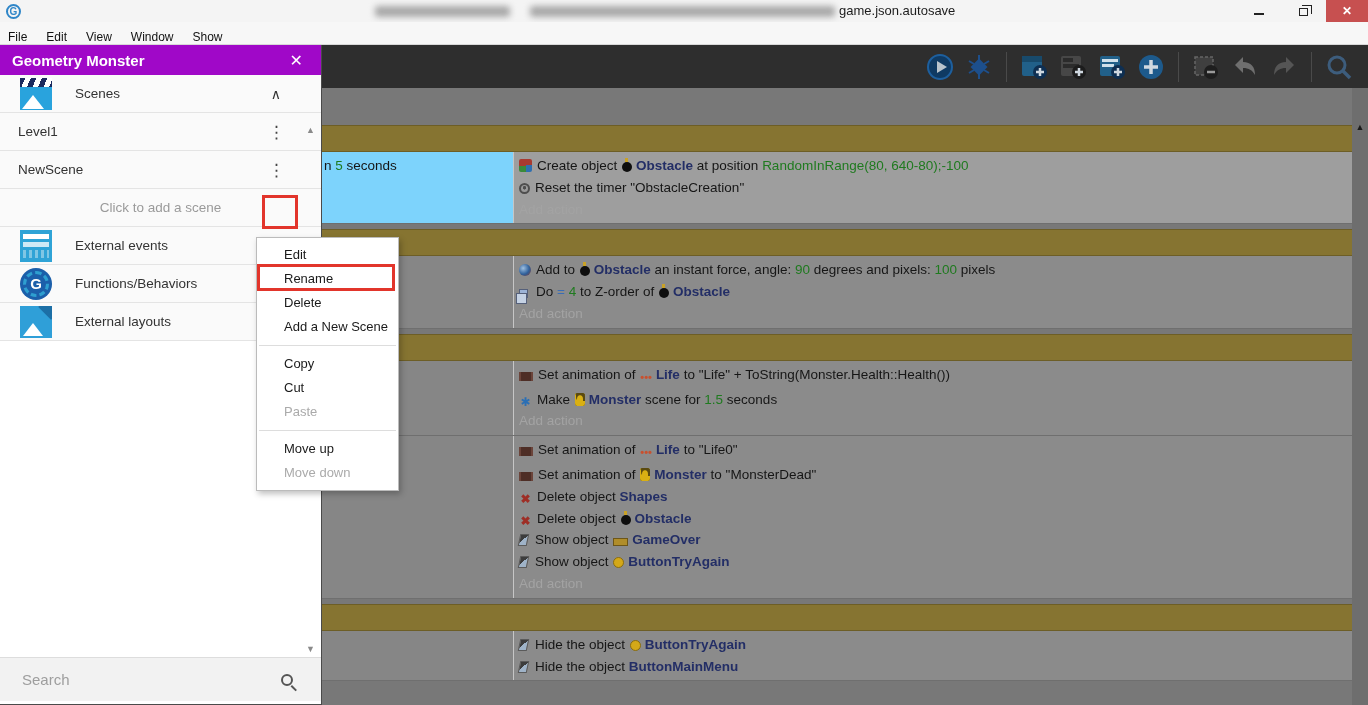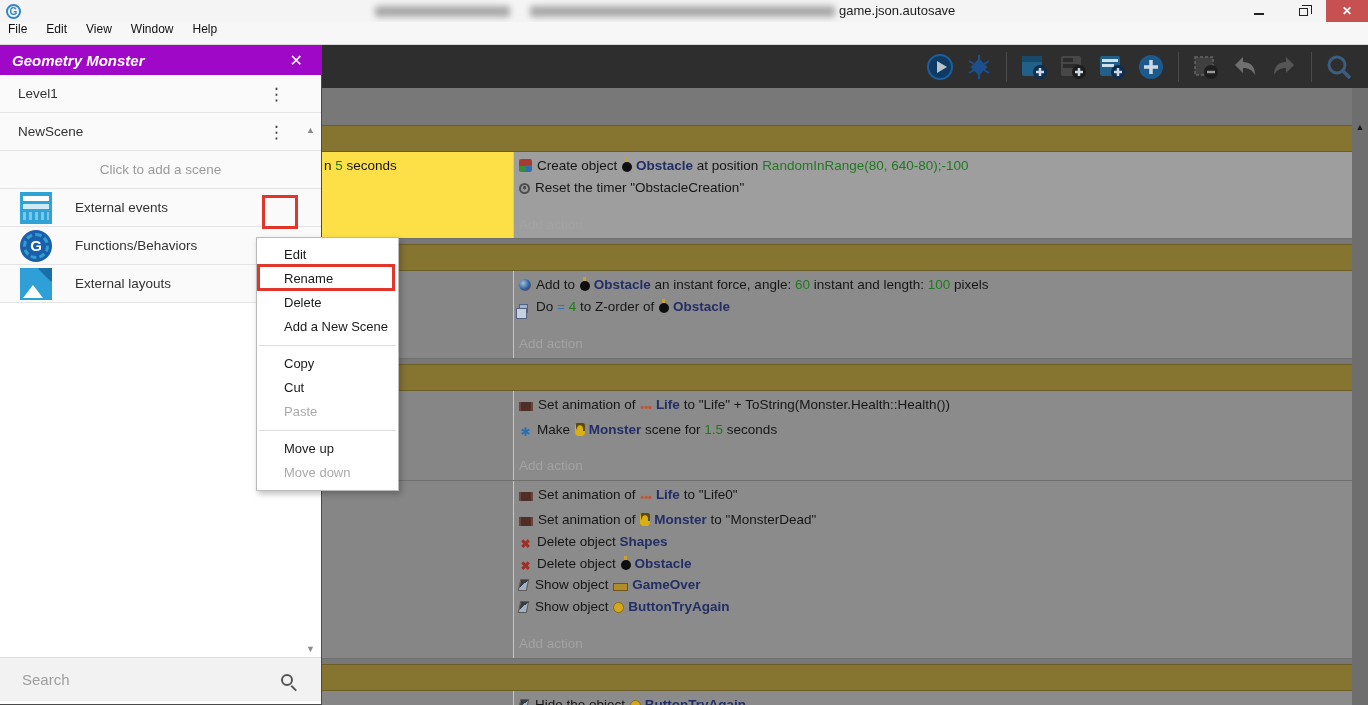--- a/index.html
+++ b/index.html
@@ -13,38 +13,38 @@
   #tb-blur1{position:absolute;left:375px;top:6px;width:135px;}
   #tb-blur2{position:absolute;left:530px;top:6px;width:305px;}
   #tb-title{position:absolute;left:839px;top:3px;font-size:13px;color:#1c1c1c;}
   #win-controls{position:absolute;right:0;top:0;height:22px;display:flex;}
   .wbtn{width:45px;height:22px;display:flex;align-items:center;justify-content:center;color:#222;font-size:12px;}
   #btn-close{width:42px;background:#c75050;color:#fff;font-weight:bold;}
   #restore-glyph{width:9px;height:8px;border:1px solid #222;position:relative;background:#f4f4f4;margin-top:2px;}
   #restore-glyph::before{content:"";position:absolute;left:2px;top:-4px;width:9px;height:8px;border:1px solid #222;border-bottom:none;border-left:none;}
   #min-glyph{width:10px;height:2px;background:#222;margin-top:6px;}
 
-  #menubar{position:absolute;left:0;top:22px;width:1368px;height:23px;background:#f7f7f7;border-bottom:1px solid #d8d8d8;display:flex;align-items:flex-start;padding-left:8px;gap:0;}
+  #menubar{position:absolute;left:0;top:22px;width:1368px;height:23px;background:#f7f7f7;border-bottom:1px solid #d8d8d8;display:flex;align-items:flex-end;padding-left:8px;gap:0;}
   .mitem{font-size:12px;color:#111;padding:0 11px 0 0;margin-right:8px;}
 
   
   #evt-toolbar{position:absolute;left:322px;top:45px;width:1046px;height:43px;background:#2e2e2e;display:flex;align-items:center;justify-content:flex-end;padding-right:14px;gap:9px;}
   .tbtn{width:30px;height:30px;display:flex;align-items:center;justify-content:center;}
   .tsep{width:1px;height:30px;background:#4a4a4a;margin:0 3px;}
   #events-sheet{position:absolute;left:322px;top:88px;width:1030px;height:617px;background:#787878;overflow:hidden;}
   #sheet-pad{height:32px;}
   .comment-row{height:27px;background:#867431;border-top:1px solid #6d5e26;border-bottom:1px solid #6d5e26;margin-top:5px;}
   .comment-row:first-child{margin-top:0;}
   .event-row{display:flex;background:#8b8b8b;border-bottom:1px solid #6f6f6f;}
   .event-row.first{background:#9e9e9e;}
   .cond-cell{width:192px;flex:0 0 192px;border-right:1px solid #c6c6c6;background:#868686;position:relative;padding:3px 0 3px 2px;}
-  .event-row.first .cond-cell{background:#fde047;}
+  .event-row.first .cond-cell{background:#7dd3fc;}
   .act-cell{flex:1;padding:3px 16px 3px 5px;}
   .aline,.cline{line-height:21.8px;font-size:13.5px;color:#161616;white-space:nowrap;}
-  .addaction{line-height:21.8px;font-size:13.5px;color:#a3a3a3;margin-top:15px;}
+  .addaction{line-height:21.8px;font-size:13.5px;color:#a3a3a3;}
   .ob{color:#232e66;font-weight:bold;}
   .nu{color:#1f7a1f;}
   .eqs{color:#3a6db5;}
 
   
   .ai{display:inline-block;vertical-align:-2px;margin-right:5px;}
   .ai-create-icon{width:13px;height:13px;background:conic-gradient(#a83a30 0 90deg,#2e6fb0 90deg 180deg,#3a8a3a 180deg 270deg,#a83a30 270deg);border-radius:2px;}
   .ai-timer-icon{width:11px;height:11px;border:2px solid #4e4e4e;border-radius:50%;background:radial-gradient(circle at 50% 40%,#4e4e4e 1.5px,#9a9a9a 2px);}
   .ai-force-icon{width:12px;height:12px;border-radius:50%;background:radial-gradient(circle at 35% 35%,#9fc0e0,#2e5f9a 55%,#8a3a30 100%);}
   .ai-zorder-icon{width:9px;height:9px;border:1px solid #55607a;background:#9cb3d6;position:relative;margin-right:8px;}
@@ -66,21 +66,21 @@
   .th-gameover-thumb{width:15px;height:8px;background:#b08d2a;border:1px solid #6d5618;}
   .th-button-thumb{width:11px;height:11px;border-radius:50%;background:#d4a818;border:1px solid #8a6d10;}
 
   
   #evt-scroll{position:absolute;left:1352px;top:88px;width:16px;height:617px;background:#6e6e6e;}
   #evt-scroll .arr{position:absolute;left:0;top:34px;width:16px;text-align:center;font-size:9px;color:#1a1a1a;}
 
   
   #sidebar{position:absolute;left:0;top:45px;width:322px;height:660px;background:#ffffff;border-right:1px solid #4a4a4a;border-bottom:1px solid #4a4a4a;}
   #pm-header{height:30px;background:#a008c8;color:#fff;display:flex;align-items:center;padding:0 12px;}
-  #pm-title{font-size:15px;font-weight:bold;flex:1;font-style:italic;}
+  #pm-title{font-size:15px;font-weight:bold;flex:1;}
   #pm-close{font-size:16px;color:#fff;padding:0 6px;}
   .srow{height:38px;border-bottom:1px solid #e4e4e4;display:flex;align-items:center;position:relative;background:#fafafa;}
   .srow .sicon{position:absolute;left:20px;top:3px;width:32px;height:32px;}
   .srow .slabel{font-size:13.5px;color:#333;margin-left:75px;}
   .srow.plain .slabel{margin-left:18px;}
   .srow .trail{position:absolute;right:40px;top:0;height:38px;display:flex;align-items:center;font-size:14px;color:#333;}
   .srow .dots{position:absolute;right:36px;top:0;height:38px;display:flex;align-items:center;font-size:17px;color:#444;letter-spacing:0;}
   .srow.addrow{justify-content:center;}
   .srow.addrow .slabel{margin:0;color:#9a9a9a;font-size:13.5px;}
   #sb-scroll-up{position:absolute;right:6px;top:80px;font-size:9px;color:#8a8a8a;}
@@ -138,21 +138,21 @@
         </div>
       <div class="wbtn" id="btn-close">✕</div>
     </div>
   </div>
 
   <div id="menubar">
       <div class="mitem">File</div>
       <div class="mitem">Edit</div>
       <div class="mitem">View</div>
       <div class="mitem">Window</div>
-      <div class="mitem">Help</div>
+      <div class="mitem">Show</div>
     </div>
 
   <div id="evt-toolbar">
       <div class="tbtn">
         <svg width="28" height="28">
           <circle cx="14" cy="14" r="12" fill="#0f3a63" stroke="#1d5f9e" stroke-width="2"></circle>
           <path d="M11 8l10 6-10 6z" fill="#b9c4cc"></path>
         </svg>
       </div>
       <div class="tbtn">
@@ -233,21 +233,21 @@
         <div class="act-cell">
           <div class="aline"><span class="ai ai-create-icon"></span><span class="t">Create object </span><span class="th th-bomb-thumb"></span><span class="ob">Obstacle</span><span class="t"> at position </span><span class="nu">RandomInRange(80, 640-80);-100</span></div>
           <div class="aline"><span class="ai ai-timer-icon"></span><span class="t">Reset the timer "ObstacleCreation"</span></div>
           <div class="addaction">Add action</div>
         </div>
       </div>
       <div class="comment-row"></div>
       <div class="event-row">
         <div class="cond-cell"></div>
         <div class="act-cell">
-          <div class="aline"><span class="ai ai-force-icon"></span><span class="t">Add to </span><span class="th th-bomb-thumb"></span><span class="ob">Obstacle</span><span class="t"> an instant force, angle: </span><span class="nu">60</span><span class="t"> instant and length: </span><span class="nu">100</span><span class="t"> pixels</span></div>
+          <div class="aline"><span class="ai ai-force-icon"></span><span class="t">Add to </span><span class="th th-bomb-thumb"></span><span class="ob">Obstacle</span><span class="t"> an instant force, angle: </span><span class="nu">90</span><span class="t"> degrees and pixels: </span><span class="nu">100</span><span class="t"> pixels</span></div>
           <div class="aline"><span class="ai ai-zorder-icon"></span><span class="t">Do </span><span class="eqs">=</span><span class="nu"> 4</span><span class="t"> to Z-order of </span><span class="th th-bomb-thumb"></span><span class="ob">Obstacle</span></div>
           <div class="addaction">Add action</div>
         </div>
       </div>
       <div class="comment-row"></div>
       <div class="event-row">
         <div class="cond-cell"></div>
         <div class="act-cell">
           <div class="aline"><span class="ai ai-anim-icon"></span><span class="t">Set animation of </span><span class="th th-life-thumb"></span><span class="ob">Life</span><span class="t"> to "Life" + ToString(Monster.Health::Health())</span></div>
           <div class="aline"><span class="ai ai-blink-icon"></span><span class="t">Make </span><span class="th th-monster-thumb"></span><span class="ob">Monster</span><span class="t"> scene for </span><span class="nu">1.5</span><span class="t"> seconds</span></div>
@@ -278,20 +278,25 @@
   <div id="evt-scroll">
       <div class="arr">▲</div>
     </div>
 
   <div id="sidebar">
     <div id="pm-header">
       <div id="pm-title">Geometry Monster</div>
       <div id="pm-close">✕</div>
     </div>
     <div id="pm-rows">
+        <div class="srow">
+          <span class="sicon ic-scenes"></span>
+          <span class="slabel">Scenes</span>
+          <span class="trail">∧</span>
+        </div>
         <div class="srow plain">
           <span class="slabel">Level1</span>
           <span class="dots">⋮</span>
         </div>
         <div class="srow plain">
           <span class="slabel">NewScene</span>
           <span class="dots">⋮</span>
         </div>
         <div class="srow addrow">
           <span class="slabel">Click to add a scene</span>

